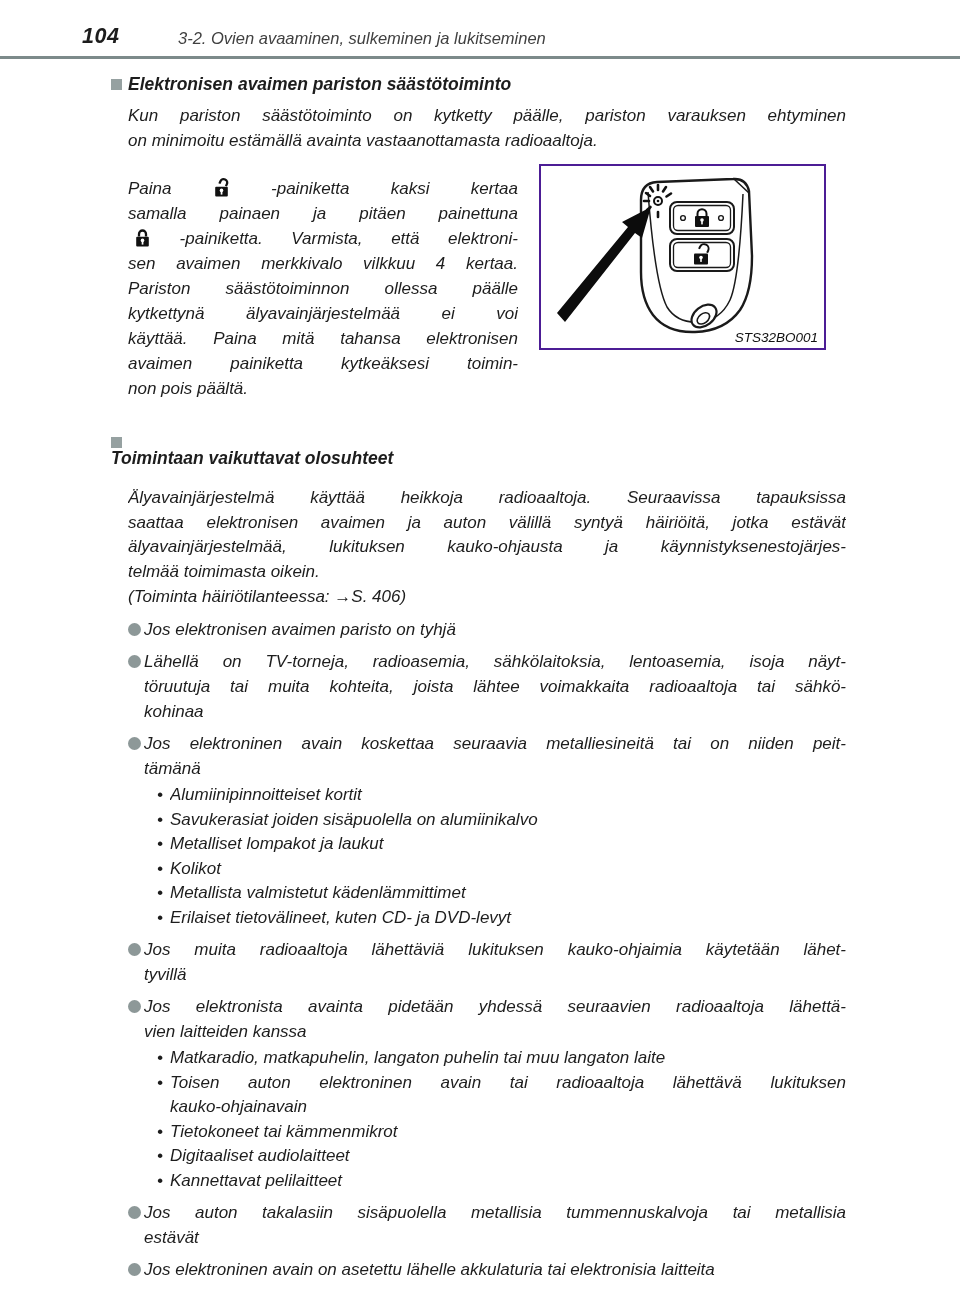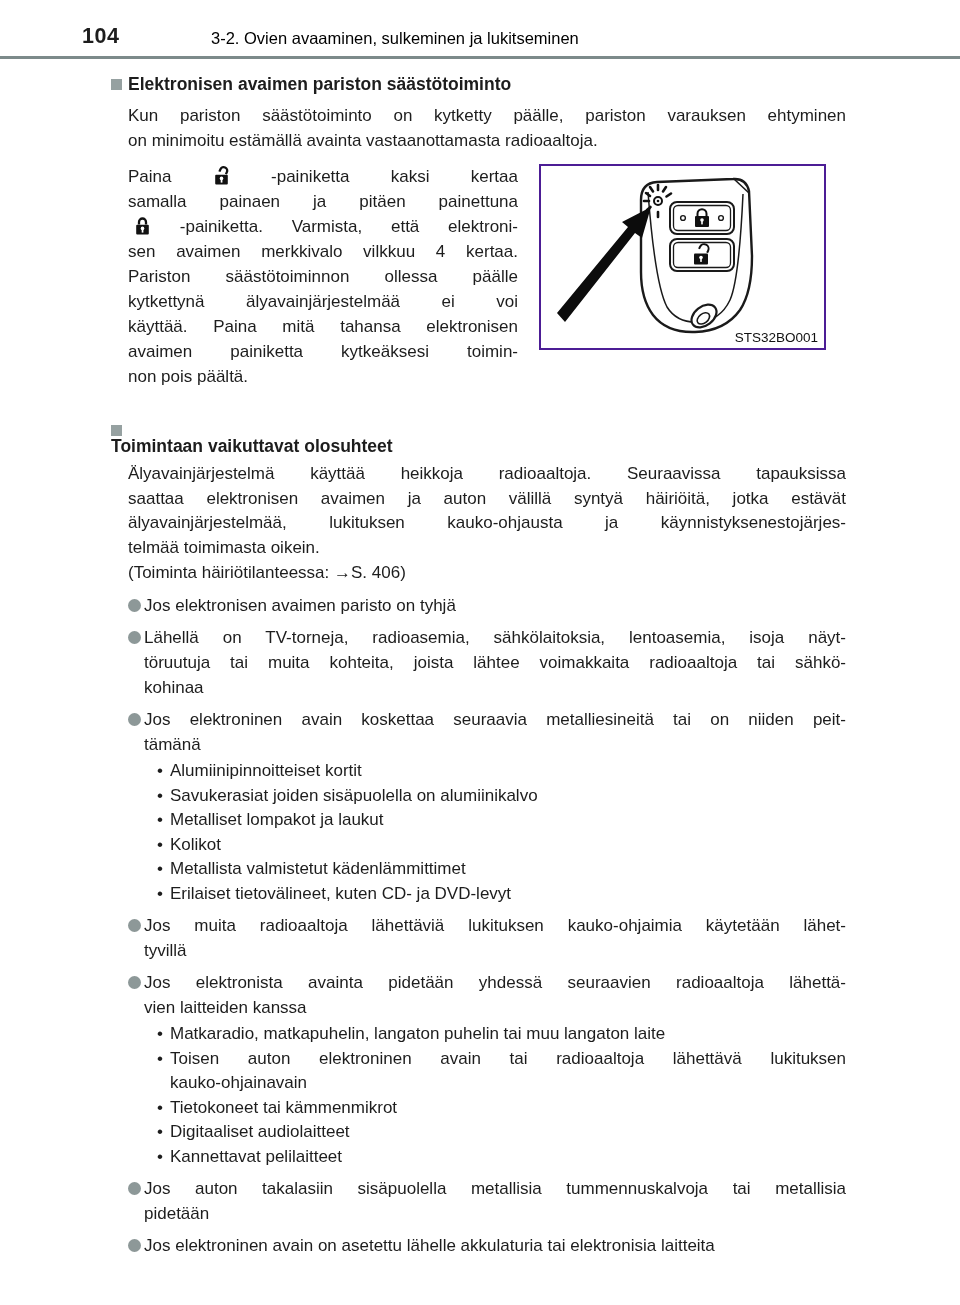--- a/index.html
+++ b/index.html
@@ -1,40 +1,41 @@
 <!DOCTYPE html>
 <html lang="fi"><head>
 <meta charset="utf-8">
 <style>
   html,body{margin:0;padding:0;background:#fff;}
   .page{
     position:relative; width:960px; height:1305px; background:#ffffff;
     color:#1d1d1d; font-family:"Liberation Sans", sans-serif;
     overflow:hidden;
+    font-style:italic;
   }
   
   .pg-num{position:absolute; left:82px; top:24px; font-size:21.5px; font-weight:bold; letter-spacing:.5px;}
-  .hdr-title{position:absolute; left:178px; top:29px; font-size:16.5px; color:#000000;margin-left:33px;}
+  .hdr-title{position:absolute; left:178px; top:29px; font-size:16.5px; color:#404040;}
   .hdr-rule{position:absolute; left:0; top:56px; width:960px; height:3px; background:#7c8a8a;}
   
   .content{position:absolute; left:111px; top:74px; width:736px; font-size:17px; line-height:25px;}
   .sec-head{display:flex; align-items:flex-start; font-weight:bold; font-size:17.5px; line-height:20px;}
   .sq{flex:none; width:11px; height:11px; background:#96a1a1; margin:5px 6px 0 0;}
   .jline{text-align:justify; text-align-last:justify; white-space:nowrap; overflow:hidden;}
   .jline.last{text-align-last:left;}
   .intro1{margin:9px 0 0 17px; width:718px;}
   .row{display:flex; margin:11px 0 0 17px;}
-  .kp{width:390px; line-height:25px;}
+  .kp{width:390px; line-height:25px;margin-top:12px;}
   .kp .ic{display:inline-block; width:17px; height:20px; vertical-align:-4px;}
   
   .figure{flex:none; width:287px; height:186px; margin-left:21px; border:2px solid #4c1d95; position:relative; box-sizing:border-box; background:#fff;}
   .figure svg{position:absolute; left:0; top:0;}
   
   .sec2{margin-top:31px;flex-direction:column;}
-  .intro2{margin:6px 0 0 17px; width:718px; line-height:24.5px;}
+  .intro2{margin:18px 0 0 17px; width:718px; line-height:24.5px;}
   .note{margin-left:17px; line-height:25px;}
   .bullets{margin:8px 0 0 17px; width:718px;}
   .bullet-item{display:flex; margin-top:7px;}
   .bullet-item:first-child{margin-top:0;}
   .b-marker{flex:none; width:13px; height:13px; border-radius:50%; background:#8d9898; margin:6px 3px 0 0;}
   .b-text{flex:1; min-width:0;}
   .sub-list{margin:2px 0 0 6px;}
   .sub-item{display:flex; line-height:24.5px;}
   .s-marker{flex:none; width:20px; text-align:center; color:#1d1d1d;}
   .s-text{flex:1; min-width:0;}
@@ -262,21 +263,21 @@
                   <div class="jline last">Kannettavat pelilaitteet</div>
                 </div>
               </div>
             </div>
           </div>
         </div>
         <div class="bullet-item">
           <span class="b-marker"></span>
           <div class="b-text">
             <div class="jline">Jos auton takalasiin sisäpuolella metallisia tummennuskalvoja tai metallisia</div>
-            <div class="jline last">pidetään</div>
+            <div class="jline last">estävät</div>
           </div>
         </div>
         <div class="bullet-item">
           <span class="b-marker"></span>
           <div class="b-text">
             <div class="jline last">Jos elektroninen avain on asetettu lähelle akkulaturia tai elektronisia laitteita</div>
           </div>
         </div>
       </div>
 

